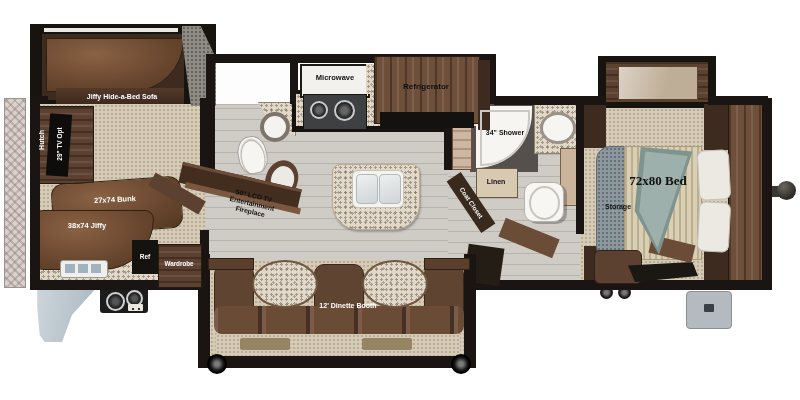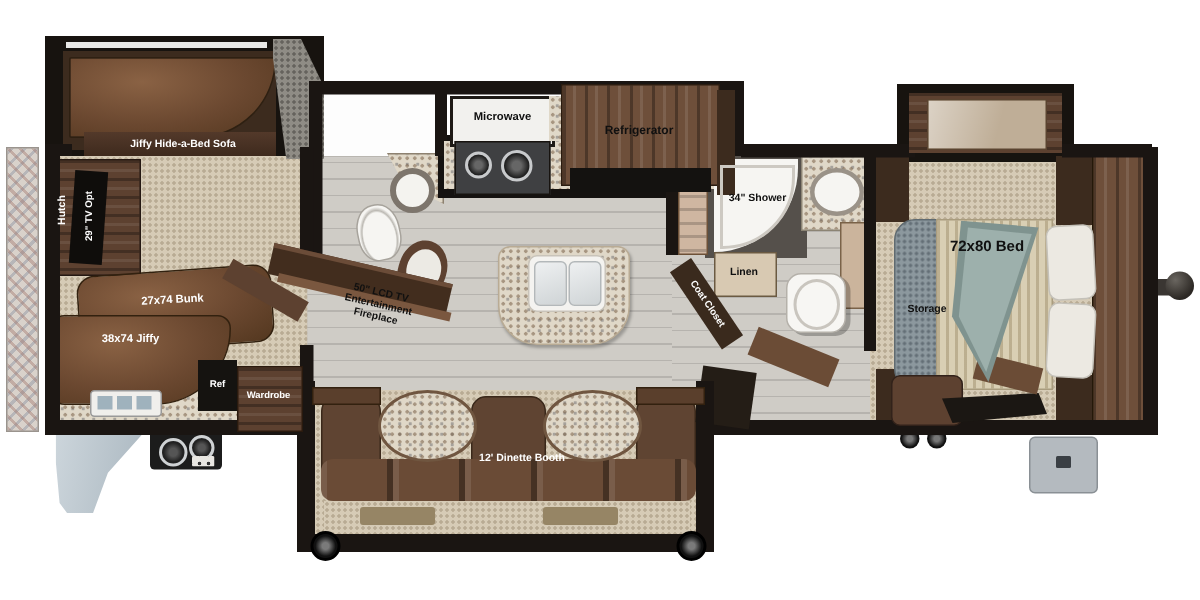--- a/index.html
+++ b/index.html
@@ -181,21 +181,21 @@
   <div class="abs darkwood" style="left:704px;top:250px;width:26px;height:34px;z-index:3;"></div>
   <div class="abs storageblue" style="left:596px;top:146px;width:28px;height:112px;border-radius:14px 0 0 14px;
               border:1px solid #5f6a70;z-index:4;"></div>
   <div class="abs stripes" style="left:624px;top:146px;width:76px;height:112px;border:1px solid #a99c7e;z-index:4;"></div>
   <div class="abs" style="left:624px;top:146px;width:76px;height:112px;z-index:5;background:#7f938f;
               clip-path:polygon(22% 1%,90% 5%,46% 97%,14% 58%);"></div>
   <div class="abs" style="left:624px;top:146px;width:76px;height:112px;z-index:5;background:#9db0ac;
               clip-path:polygon(28% 5%,84% 9%,44% 91%,20% 58%);"></div>
   <div class="abs pillow" style="left:698px;top:150px;width:30px;height:48px;transform:rotate(-3deg);z-index:5;"></div>
   <div class="abs pillow" style="left:698px;top:202px;width:30px;height:48px;transform:rotate(3deg);z-index:5;"></div>
-  <div class="lbl dk" style="left:618px;top:160px;width:80px;font-size:10px;">72x80 Bed</div>
+  <div class="lbl dk" style="left:618px;top:176px;width:80px;font-size:13px;font-family:Liberation Serif, serif;">72x80 Bed</div>
   <div class="lbl dk" style="left:594px;top:202px;width:48px;font-size:7px;">Storage</div>
   <div class="abs woodv" style="left:728px;top:102px;width:36px;height:182px;border:1px solid #241809;z-index:3;"></div>
   <div class="abs" style="left:594px;top:250px;width:46px;height:32px;background:#5d4130;border:1px solid #32221a;
               border-radius:6px;z-index:4;"></div>
   <div class="abs" style="left:628px;top:262px;width:70px;height:20px;background:#1b1713;
               clip-path:polygon(0 18%,92% 0,100% 70%,10% 100%);z-index:4;"></div>
   <div class="abs" style="left:650px;top:240px;width:44px;height:18px;background:#6b4c36;transform:rotate(14deg);z-index:4;"></div>
 
   <div class="abs carpet" style="left:210px;top:260px;width:254px;height:98px;z-index:2;"></div>
   <div class="wall" style="left:198px;top:254px;width:12px;height:114px;z-index:4;"></div>

